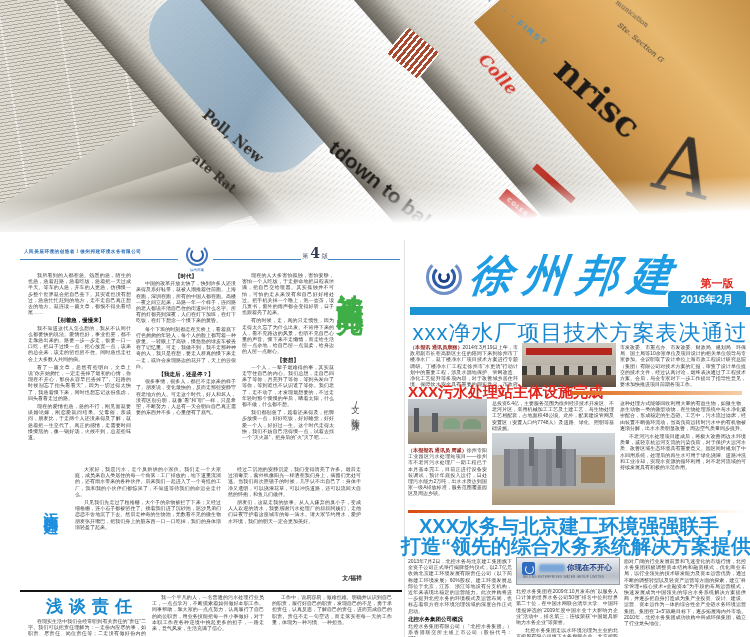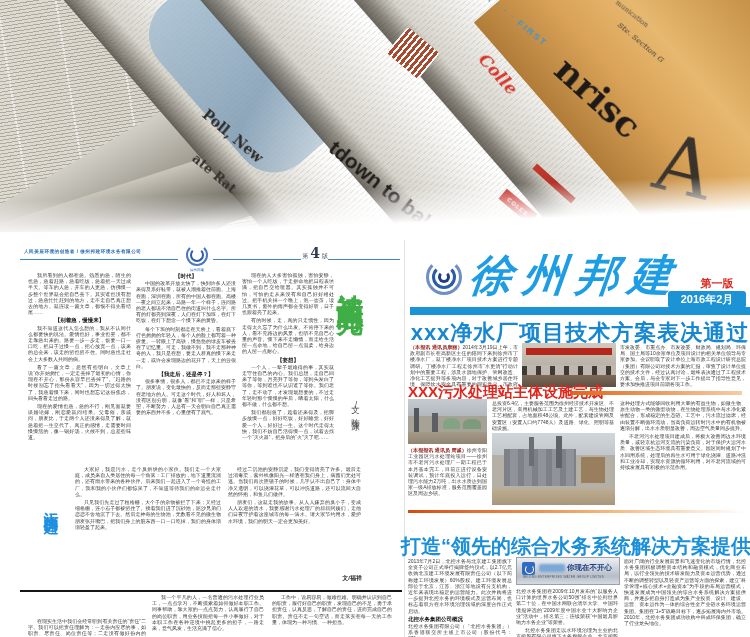--- a/index.html
+++ b/index.html
@@ -148,20 +148,21 @@
     <p>只见我们先走过了粗格栅，大个子的杂物被拦了下来；又经过细格栅，连小石子都被留住了。接着我们进了沉砂池，泥沙兄弟们恋恋不舍地沉了下去。然后走神奇的生物池，无数看不见的微生物朋友张开嘴巴，把我们身上的脏东西一口一口吃掉，我们的身体渐渐轻盈了起来。</p>
   </div>
   <div class="ncol" style="left:228px;top:466px;width:133px;height:116px;">
     <p>经过二沉池的安静沉淀，我们变得清亮了许多。最后走过消毒渠，紫外线像阳光一样洒在我们身上，病菌们无处可逃。当我们再次照镜子的时候，几乎认不出自己了：身体干净又透明，可以浇灌花草，可以冲洗道路，还可以流回大自然的怀抱，和鱼儿们做伴。</p>
     <p>朋友们，这就走我的故事。从人人嫌弃的臭小子，变成人人欢迎的清水，我要感谢污水处理厂的叔叔阿姨们，走他们日夜守护着这座城市的每一滴水。请大家节约用水，爱护水环境，我们的明天一定会更加美好。</p>
   </div>
   <div class="abs" style="left:322px;top:574px;width:40px;text-align:right;font-size:6px;font-weight:bold;color:#222;">文/福祥</div>
 
   <div class="abs rule" style="left:20px;top:590px;width:382px;height:2px;"></div>
 
+  <div class="abs" style="left:46px;top:595px;width:150px;font-size:17px;font-weight:bold;letter-spacing:6px;color:#1787d0;">浅谈责任</div>
   <div class="ncol" style="left:28px;top:618px;width:118px;height:19px;">
     <p>在现实生活中我们会经常听到有关责任的“责任”二字。我们可以把责任理解为：一走份内应尽的事，如职责、尽责任、岗位责任等；二走没有做好份内的事，而应承担的不利后果或强制性义务。</p>
   </div>
   <div class="ncol" style="left:152px;top:594px;width:112px;height:43px;">
     <p>我一个平凡的人，一名普通的污水处理行业员工，一点点学习，不断摸索着如何做好本职工作。同事帮助，靠大家的一点点努力，认真履行了自己的岗位职责，用业务技能把每一件小事做好，对于本职工作在各种逆境中挑起更多的担子，一路走来，意气风发，生活充满了信心。</p>
   </div>
   <div class="ncol" style="left:272px;top:594px;width:120px;height:43px;">
     <p>工作中，说易容易，做难也难。明确并认识到自己的职责，履行好自己的职责，发现自己的不足，勇于承担责任，认真反思，了解自己的责任，进而完成自己的职责。责任不走一句空话，而走落实在每一天的工作里，体现为一种习惯、一种担当。</p>
   </div>
 
@@ -170,21 +171,21 @@
     <span class="arc" style="left:8px;top:8px;width:18px;height:18px;border-width:3px;border-color:#2c5ba8;"></span>
     <span class="arc" style="left:14px;top:14px;width:6px;height:6px;border-width:3px;border-color:#1c3f86;"></span>
   </div>
   <div class="abs" style="left:470px;top:250px;width:230px;font-size:43px;line-height:50px;font-weight:bold;font-style:italic;letter-spacing:10px;color:#1f9de4;transform:skewX(-6deg);font-family:'DejaVu Serif',serif;">徐州邦建</div>
   <div class="abs" style="left:688px;top:276px;width:58px;text-align:center;font-size:11px;font-weight:bold;color:#e02a20;">第一版</div>
   <div class="abs" style="left:668px;top:291px;width:78px;height:17px;background:#1b93d4;border-radius:3px;display:flex;align-items:center;justify-content:center;">
     <span style="color:#fff;font-size:11px;font-weight:bold;">2016年2月</span>
   </div>
   <div class="abs" style="left:410px;top:307px;width:340px;height:8px;background:#1b93d4;"></div>
 
-  <div class="abs" style="left:410px;top:318px;width:340px;text-align:center;font-size:22px;font-weight:bold;letter-spacing:1px;color:#1787d0;">xxx净水厂项目技术方案表决通过</div>
+  <div class="abs" style="left:410px;top:318px;width:340px;text-align:center;font-size:22px;font-weight:normal;letter-spacing:1px;color:#1787d0;">xxx净水厂项目技术方案表决通过</div>
   <div class="ncol" style="left:410px;top:344px;width:108px;height:44px;">
     <p style="text-indent:0;"><span class="lead-red">（本报讯 通讯员康丽）</span><span>2014年3月19日上午，市政府副市长在高新区主任的陪同下来到徐州市丁楼净水厂，就丁楼净水厂项目技术方案进行专题调研。丁楼净水厂工程走徐州市“水更清”行动计划中的重要工程，涉及水源地保护、管网改造、净化工艺提升等多项内容，对于改善城乡居住环境、保障饮水安全具有重要的现实意义。市政府高度重视该项工程，潘安湖、铜山区、泉山区等地负责同志一同参加了调研。</span></p>
   </div>
   <div class="abs" style="left:522px;top:343px;width:94px;height:44px;background:#beb8ae;overflow:hidden;">
     <div class="abs" style="left:0;top:0;width:100%;height:50%;background:linear-gradient(#d0cabf,#b8b2a7);"></div>
     <div class="abs" style="left:4%;top:12%;width:92%;height:16%;background:#b5271d;"></div>
     <div class="abs" style="left:0;top:52%;width:100%;height:22%;background:repeating-linear-gradient(90deg,#3e3a36 0 5px,rgba(0,0,0,0) 5px 14px);"></div>
     <div class="abs" style="left:0;bottom:0;width:100%;height:28%;background:linear-gradient(#7d6a58,#5f5044);"></div>
   </div>
   <div class="ncol" style="left:620px;top:344px;width:126px;height:44px;">
@@ -215,20 +216,21 @@
     <div class="abs" style="left:52%;top:4%;width:5%;height:44%;background:#60646a;"></div>
     <div class="abs" style="left:72%;top:34%;width:20%;height:36%;background:#9a7f5e;"></div>
     <div class="abs" style="left:0;bottom:0;width:100%;height:22%;background:linear-gradient(#bdac8f,#a8977c);"></div>
   </div>
   <div class="ncol" style="left:620px;top:400px;width:126px;height:106px;">
     <p style="text-indent:0;">这种处理方式能够回收利用大量的有益生物，如微生物、原生动物一类的微型动物，在生物处理系统中与水净化紧密配合，形成稳定的生态链。工艺中，污水流过滤床，经由装置不断循环流动，当高负荷运转时污水中的有机物被逐渐分解，出水水质明显改善，周边空气质量同步提升。</p>
     <p>不老河污水处理项目建成后，将极大改善周边水环境质量，减轻京杭运河支流的污染负荷，对于保护大运河水质、改善区域生态环境具有重要意义。园区同时规划了中水回用系统，处理后的再生水可用于绿化浇灌、道路冲洗和工业冷却，实现水资源的循环利用，对不老河流域的可持续发展具有积极的示范作用。</p>
   </div>
 
   <div class="abs" style="left:408px;top:510px;width:337px;height:3px;background:linear-gradient(90deg,#d84a10,#f2b070 55%,rgba(242,176,112,0));"></div>
+  <div class="abs" style="left:408px;top:513px;width:342px;text-align:center;font-size:20px;font-weight:bold;color:#1b8fd8;">XXX水务与北京建工环境强强联手，</div>
   <div class="abs" style="left:400px;top:533px;width:352px;text-align:center;font-size:20px;font-weight:bold;color:#1b8fd8;">打造“领先的综合水务系统解决方案提供商”</div>
 
   <div class="ncol" style="left:408px;top:558px;width:104px;height:79px;">
     <p style="text-indent:0;">2013年7月2日，北控水务与北京建工集团旗下全资子公司正式举行揭牌签约仪式，以2.7亿元收购北京建工环境发展有限责任公司（以下简称建工环境发展）60%股权。建工环境发展总部位于北京，江苏、浙江等地设有分支机构，近年来表现出稳定的运营能力。此次并购将进一步提升北控水务的环境模式及运营布局，也标志着双方在水环境治理领域的深度合作正式启动。</p>
     <div class="subhead">北控水务集团公司概况</div>
     <p style="text-indent:0;">北控水务集团有限公司（「北控水务集团」）系香港联交所主板上市公司（股份代号：371）。</p>
   </div>
 
   <div class="abs metal" style="left:516px;top:557px;width:102px;height:26px;overflow:hidden;">
     <div class="abs" style="left:5px;top:4px;width:13px;height:13px;background:#2f6bbf;border-radius:2px;">

